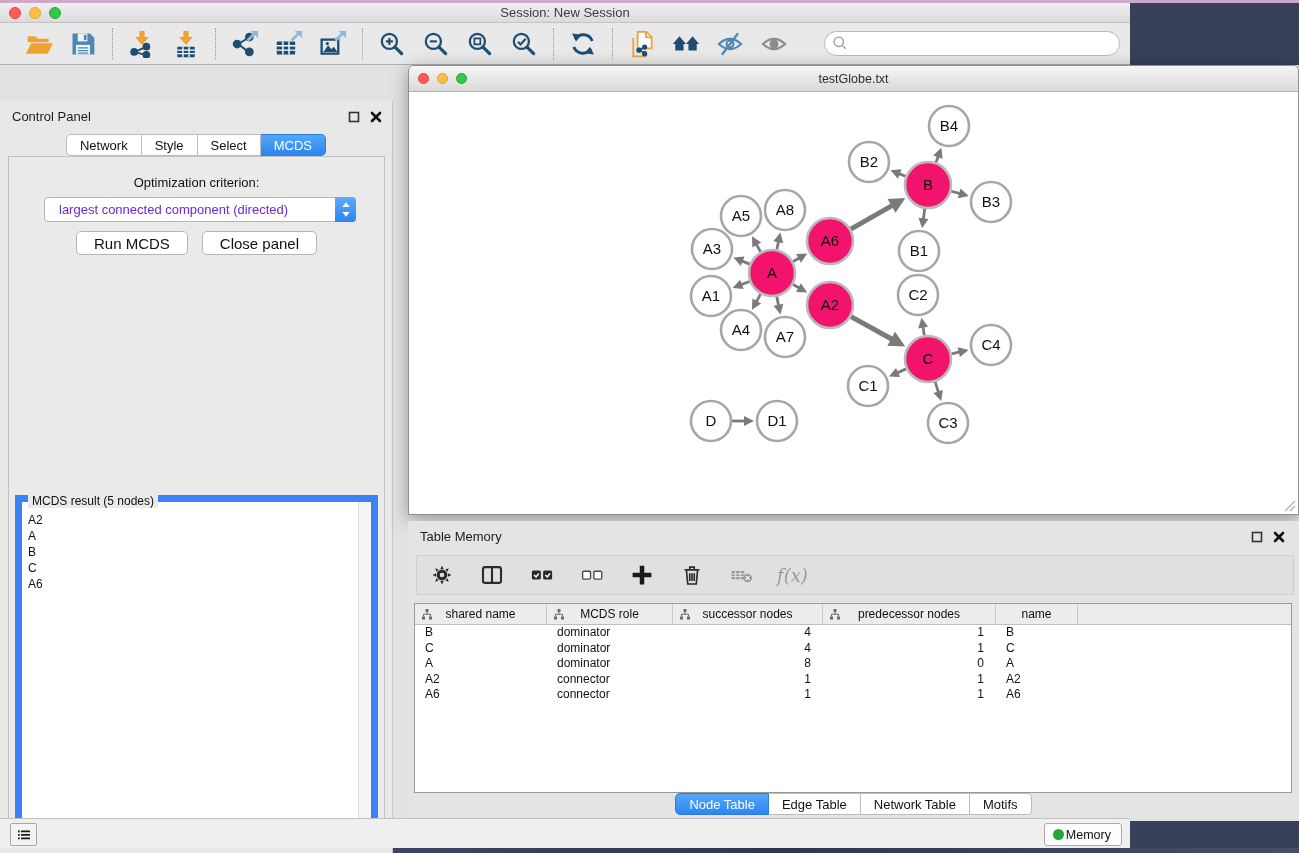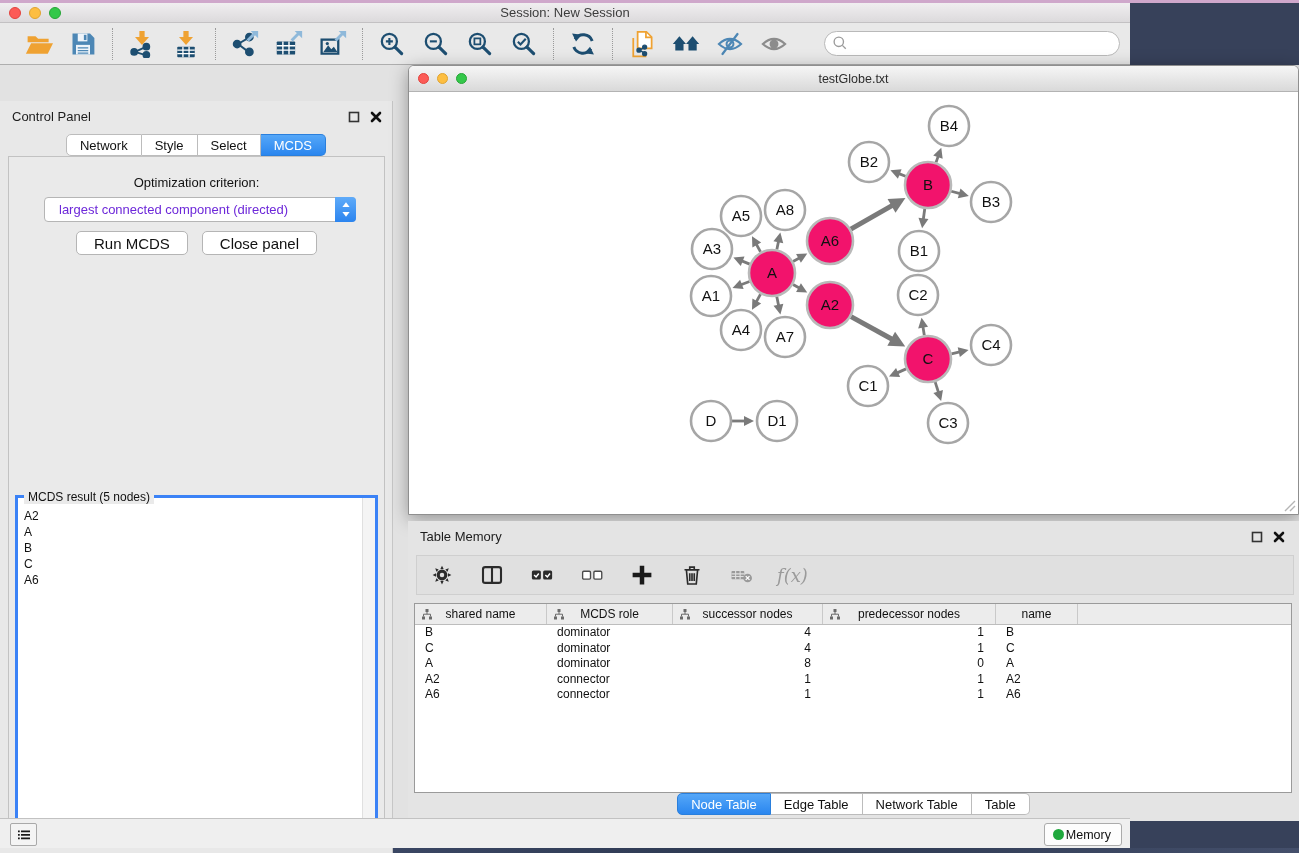--- a/index.html
+++ b/index.html
@@ -62,21 +62,21 @@
               border:1px solid #b5b5b5; border-radius:4px; display:flex; align-items:center; }
   .dropdown .dd-text { flex:1; font-size:13px; color:#6d28d9; padding-left:14px; white-space:nowrap; overflow:hidden; }
   .dd-stepper { width:21px; height:25px; margin-right:-1px; border-radius:0 4px 4px 0;
                 background:linear-gradient(#5fabf9,#2b84ef); display:flex; align-items:center; justify-content:center; }
   .dd-stepper svg { width:12px; height:19px; }
   .cp-buttons { position:absolute; left:0; top:74px; width:100%; display:flex; justify-content:center; gap:14px; }
   .btn { height:24px; padding:0 17px; background:#fff; border:1px solid #b5b5b5; border-radius:5px;
          font-size:15px; color:#111; display:inline-flex; align-items:center; }
 
   .result-box { position:absolute; left:6px; top:338px; width:363px; height:344px;
-                background:#fff; border:3px solid #3b82f6; }
+                background:#fff; border:7px solid #3b82f6; }
   .result-legend { position:absolute; left:6px; top:-8px; background:#eaeaea; padding:0 4px;
                    font-size:12px; color:#111; }
   .result-list { position:absolute; left:0; top:10px; width:calc(100% - 13px); }
   .result-item { font-size:12px; color:#111; padding-left:6px; line-height:16px; }
   .result-scroll { position:absolute; right:0; top:0; width:13px; height:100%;
                    background:#f4f4f4; border-left:1px solid #e0e0e0; }
 
   
   .net-window { position:absolute; left:408px; top:0; width:891px; height:450px;
                 background:#fff; border:1px solid #8f8f8f; border-radius:6px 6px 0 0;
@@ -662,21 +662,21 @@
               <div class="dt-cell">A6</div>
               <div></div>
             </div>
           </div>
       </div>
 
       <div class="tp-tabs" id="table-tabs">
           <span class="tab active">Node Table</span>
           <span class="tab">Edge Table</span>
           <span class="tab">Network Table</span>
-          <span class="tab">Table</span>
+          <span class="tab">Motifs</span>
         </div>
     </div>
   </div>
 
   <div class="statusbar">
     <span class="list-btn">
       <svg viewBox="0 0 32 32">
           <g fill="#1a1a1a">
             <rect x="4" y="7" width="3.5" height="3.5"></rect>
             <rect x="10" y="7" width="18" height="3.5"></rect>

